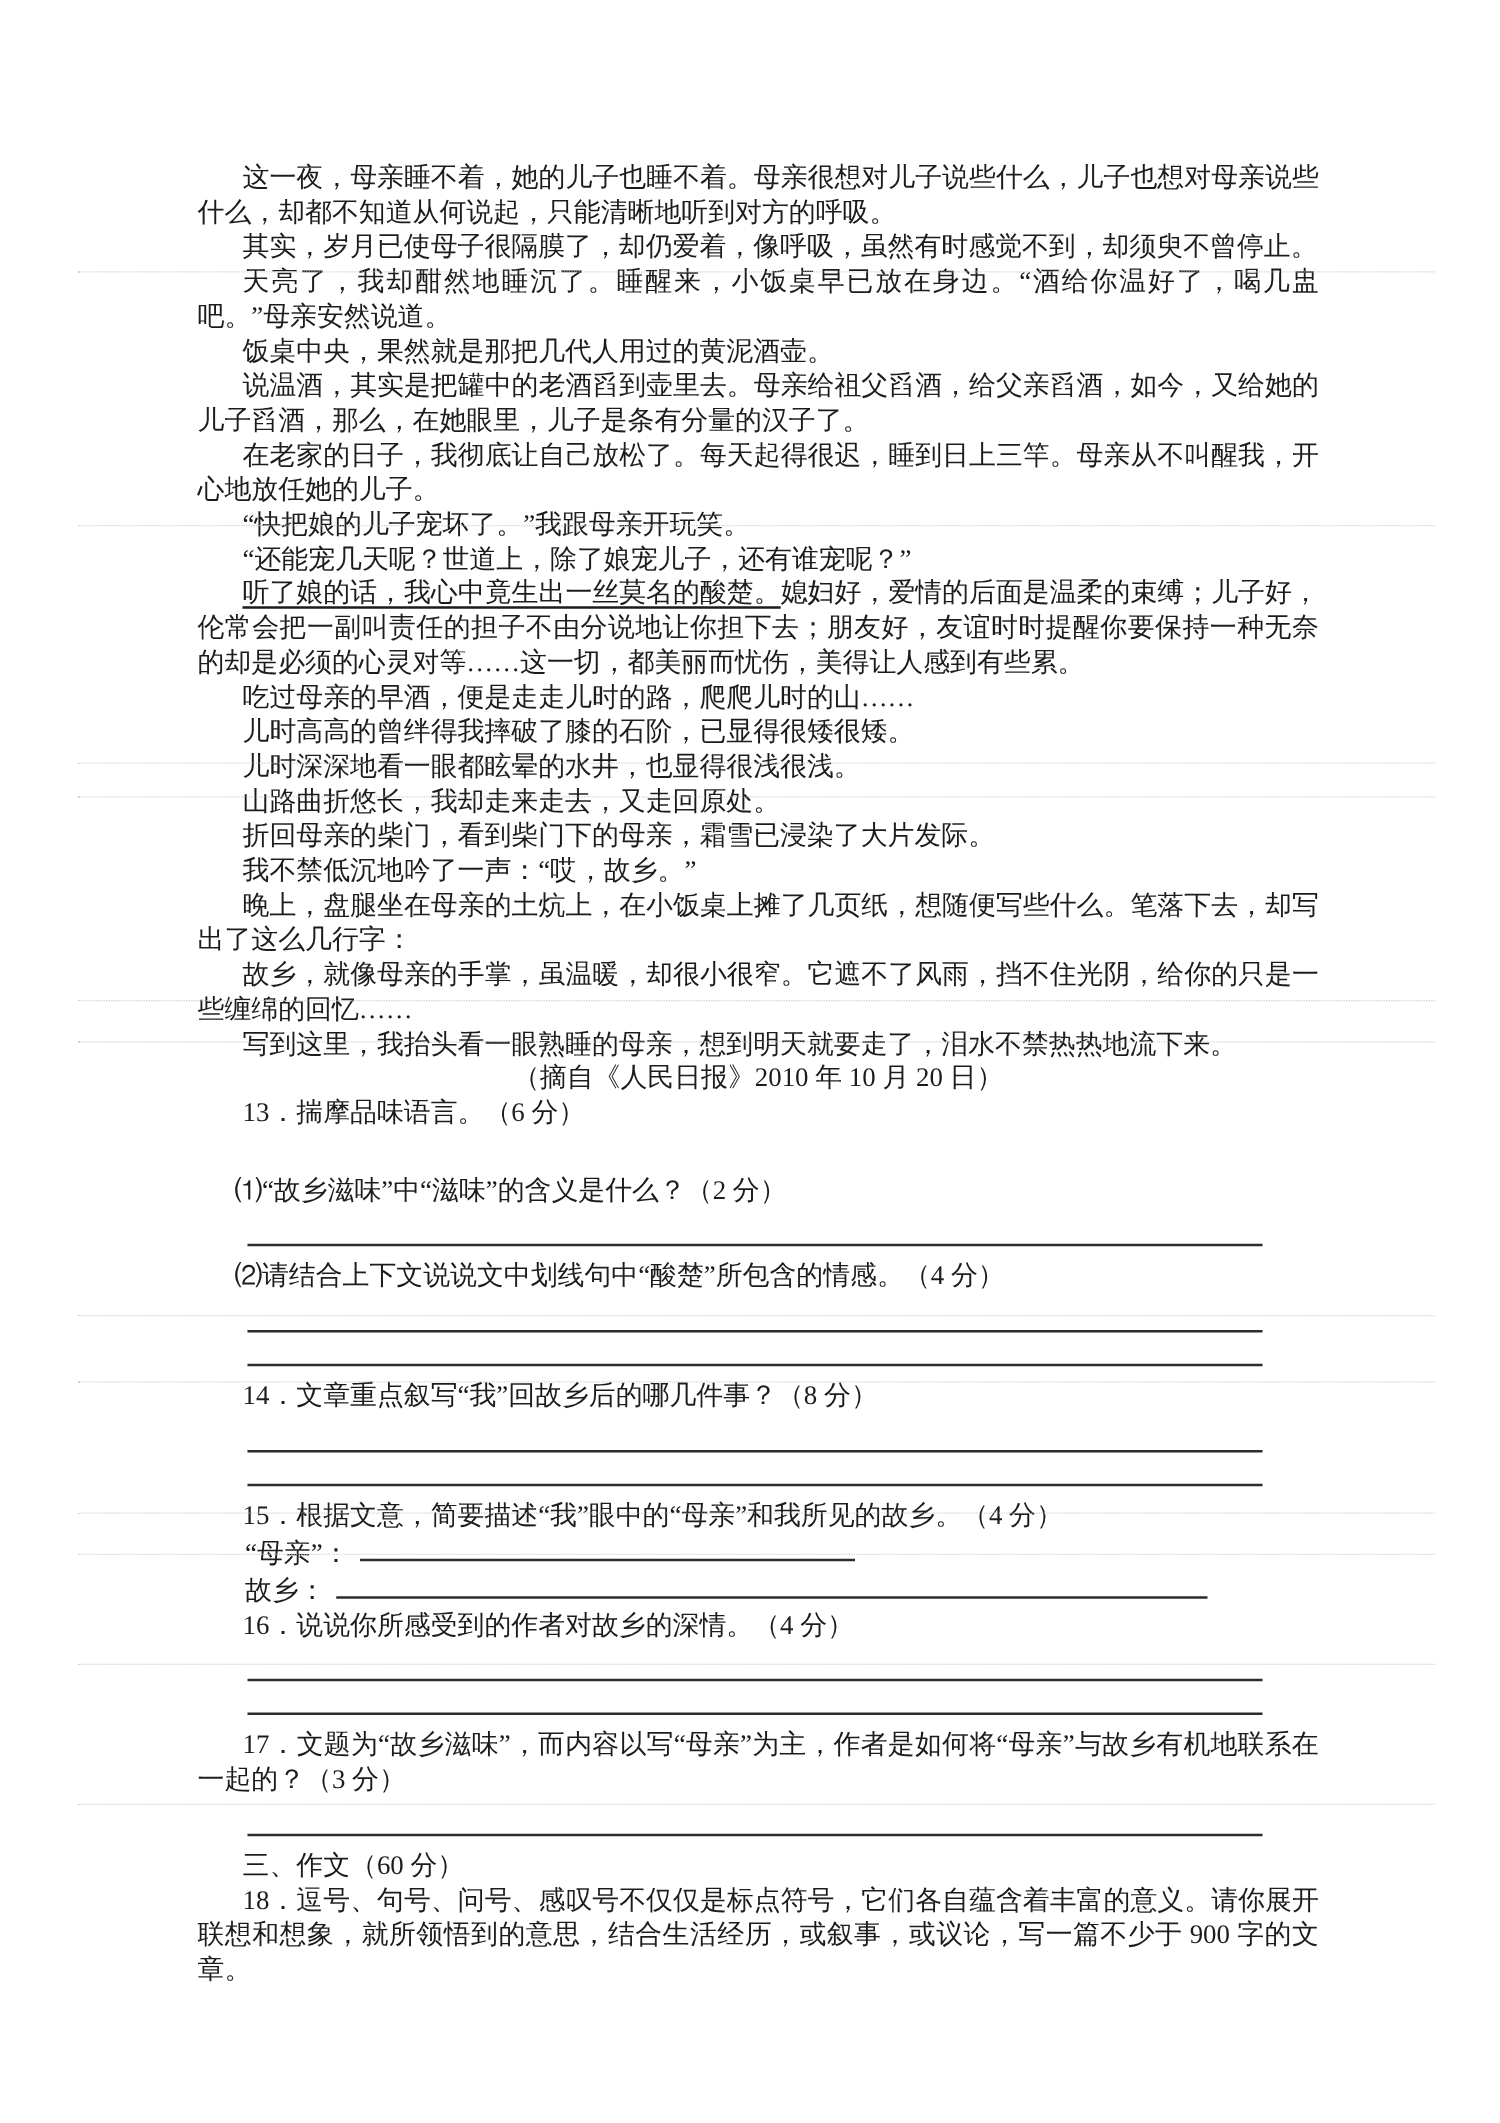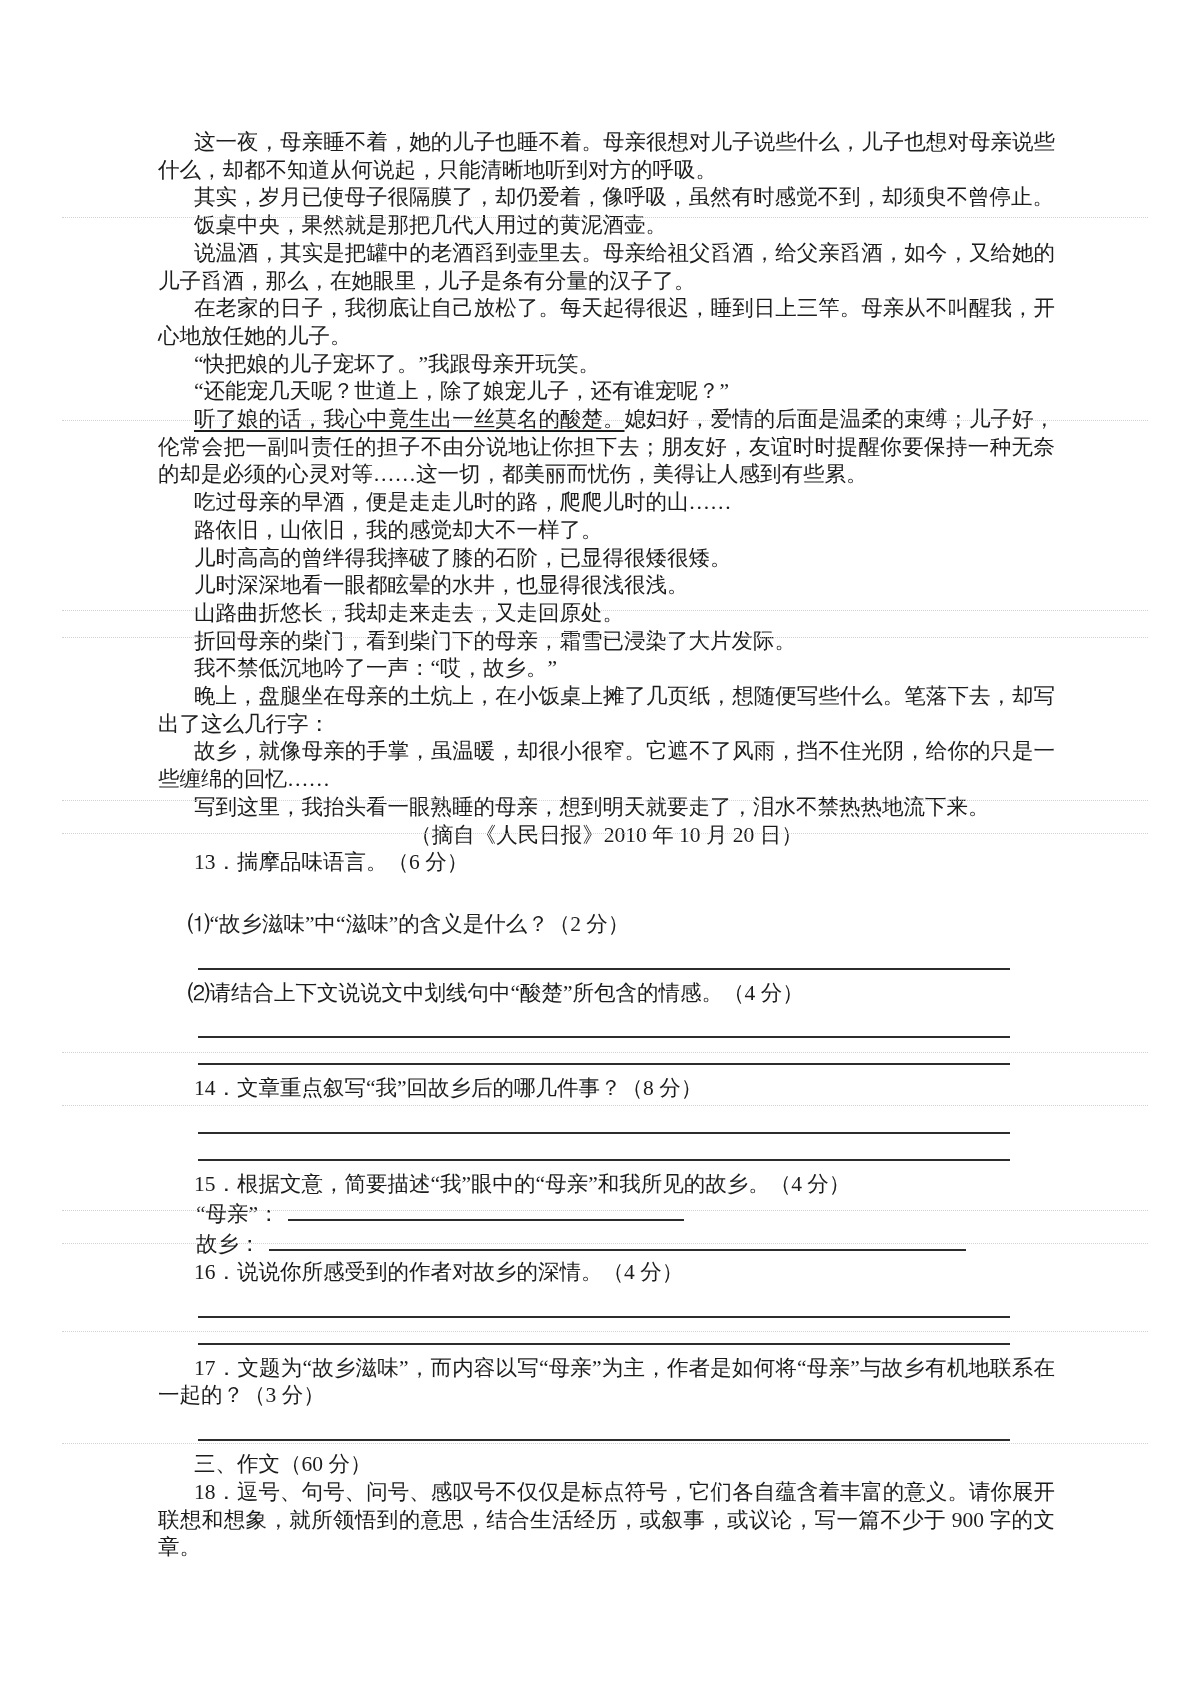--- a/index.html
+++ b/index.html
@@ -39,36 +39,36 @@
 </head>
 <body>
 
 <div class="page">
   <div class="content">
     <div id="passage">
   <p class="para"><span>这一夜，母亲睡不着，她的儿子也睡不着。母亲很想对儿子说些什么，儿子也想对母亲说些什么，却都不知道从何说起，只能清晰地听到对方的呼吸。</span></p>
 
   <p class="para"><span>其实，岁月已使母子很隔膜了，却仍爱着，像呼吸，虽然有时感觉不到，却须臾不曾停止。</span></p>
 
+  <p class="para"><span>天亮了，我却酣然地睡沉了。睡醒来，小饭桌早已放在身边。“酒给你温好了，喝几盅吧。”母亲安然说道。</span></p>
 
   <p class="para"><span>饭桌中央，果然就是那把几代人用过的黄泥酒壶。</span></p>
 
   <p class="para"><span>说温酒，其实是把罐中的老酒舀到壶里去。母亲给祖父舀酒，给父亲舀酒，如今，又给她的儿子舀酒，那么，在她眼里，儿子是条有分量的汉子了。</span></p>
 
   <p class="para"><span>在老家的日子，我彻底让自己放松了。每天起得很迟，睡到日上三竿。母亲从不叫醒我，开心地放任她的儿子。</span></p>
 
   <p class="para"><span>“快把娘的儿子宠坏了。”我跟母亲开玩笑。</span></p>
 
   <p class="para"><span>“还能宠几天呢？世道上，除了娘宠儿子，还有谁宠呢？”</span></p>
 
   <p class="para"><span class="u">听了娘的话，我心中竟生出一丝莫名的酸楚。</span><span>媳妇好，爱情的后面是温柔的束缚；儿子好，伦常会把一副叫责任的担子不由分说地让你担下去；朋友好，友谊时时提醒你要保持一种无奈的却是必须的心灵对等……这一切，都美丽而忧伤，美得让人感到有些累。</span></p>
 
   <p class="para"><span>吃过母亲的早酒，便是走走儿时的路，爬爬儿时的山……</span></p>
 
-  <p class="para"><span>路依旧，山依旧，我的感觉却大不一样了。</span></p>
 
   <p class="para"><span>儿时高高的曾绊得我摔破了膝的石阶，已显得很矮很矮。</span></p>
 
   <p class="para"><span>儿时深深地看一眼都眩晕的水井，也显得很浅很浅。</span></p>
 
   <p class="para"><span>山路曲折悠长，我却走来走去，又走回原处。</span></p>
 
   <p class="para"><span>折回母亲的柴门，看到柴门下的母亲，霜雪已浸染了大片发际。</span></p>
 
   <p class="para"><span>我不禁低沉地吟了一声：“哎，故乡。”</span></p>

